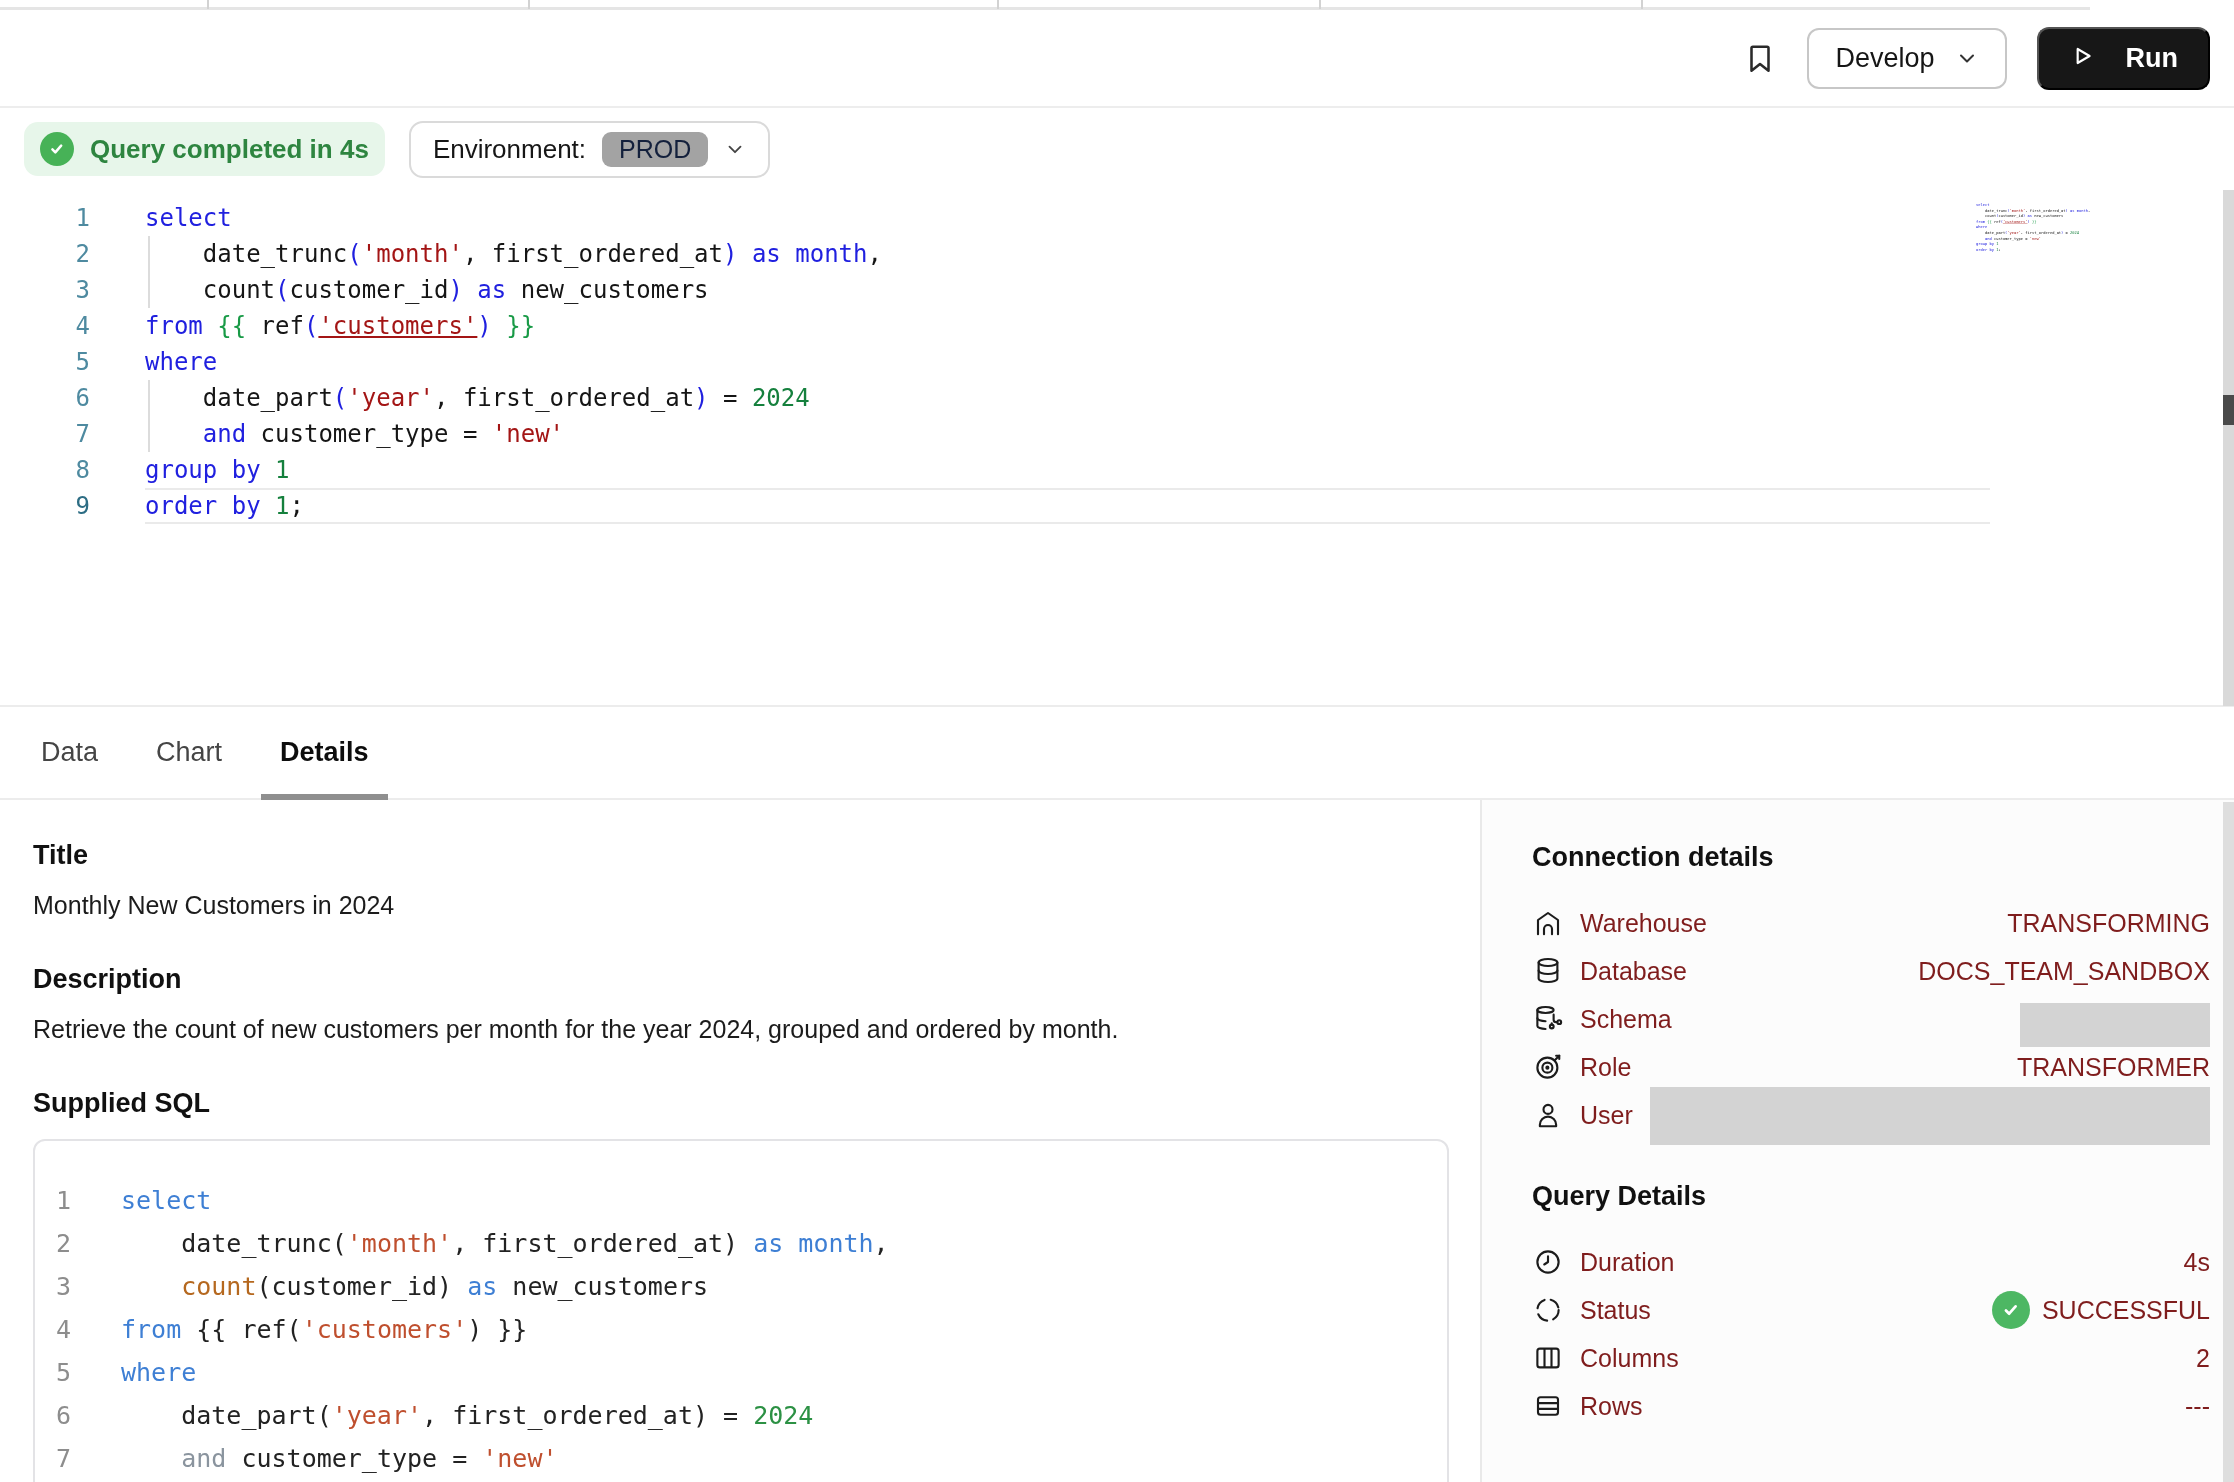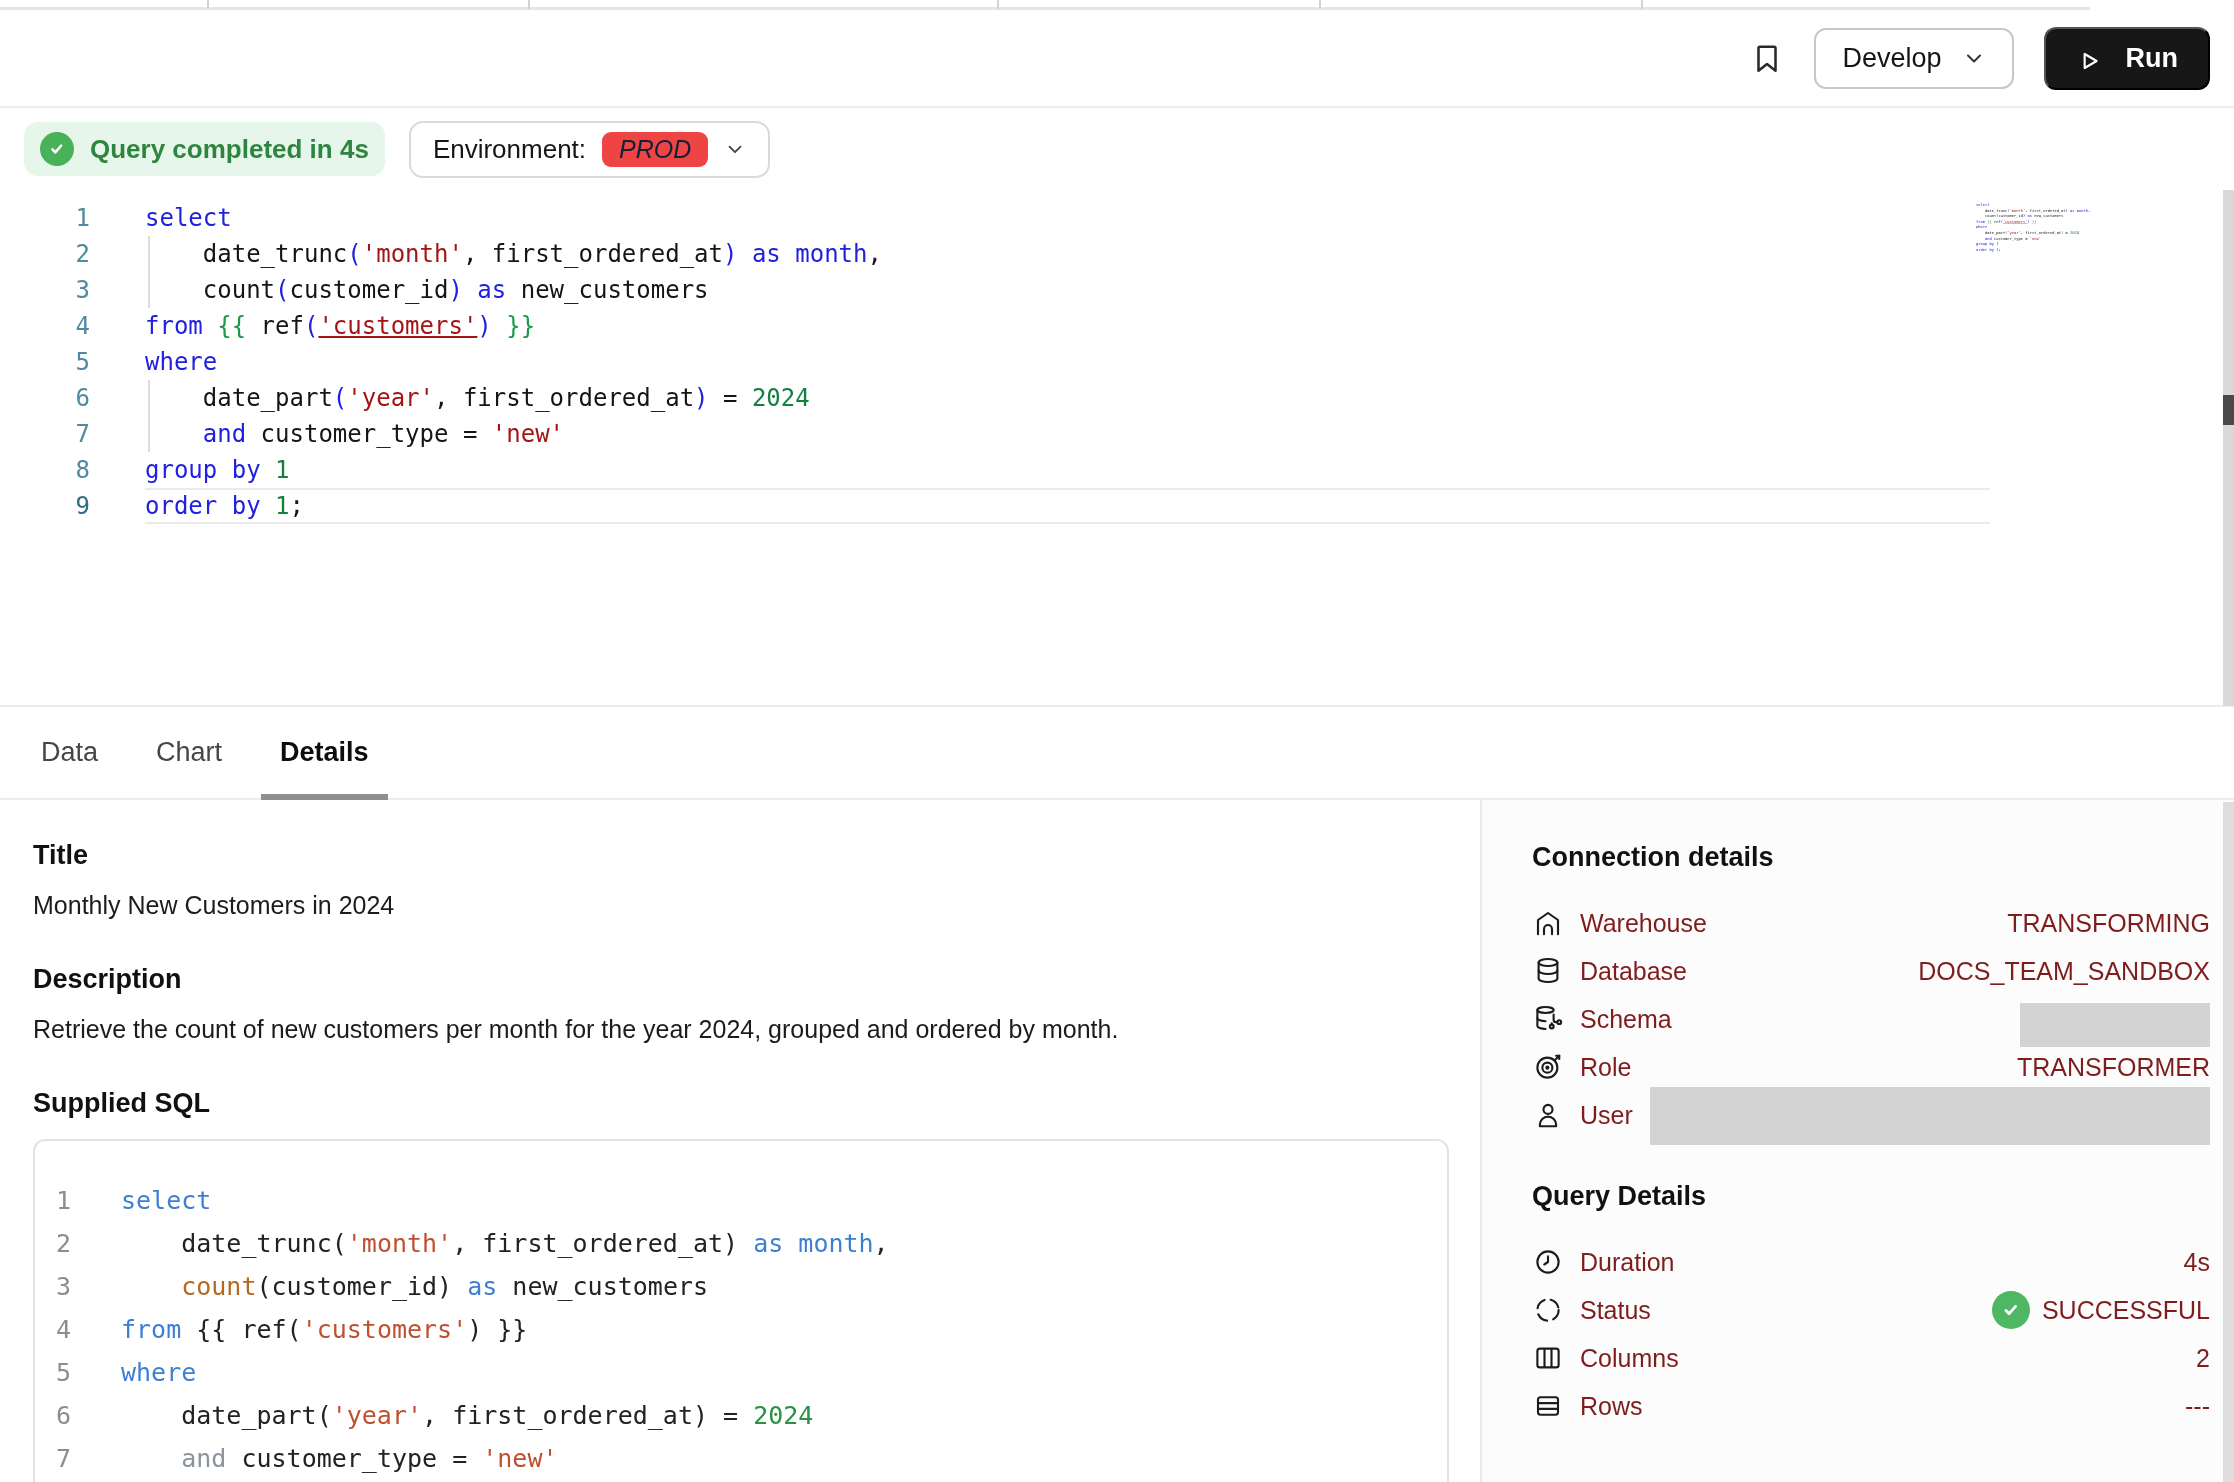--- a/index.html
+++ b/index.html
@@ -15,32 +15,32 @@
   .top-strip .strip-border { position: absolute; left: 0; top: 7px; width: 2090px; height: 3px; background: #e5e5e5; }
   .top-strip .vdiv { position: absolute; top: 0; width: 2px; height: 9px; background: #d2d2d2; }
 
   
   .toolbar { height: 98px; display: flex; align-items: center; justify-content: flex-end;
              gap: 30px; padding-right: 24px; border-bottom: 2px solid #ededed; background: #fff; }
   .icon-btn { display: flex; align-items: center; cursor: pointer; }
   .btn-develop { display: inline-flex; align-items: center; gap: 20px; border: 2px solid #c7c7c7;
                  border-radius: 12px; padding: 13px 26px; font-size: 27px; font-weight: 500;
                  color: #161616; background: #fff; cursor: pointer; justify-content: flex-end; }
-  .btn-run { display: inline-flex; align-items: flex-end; gap: 24px; background: #171717; color: #fff;
+  .btn-run { display: inline-flex; align-items: flex-start; gap: 31px; background: #171717; color: #fff;
              border-radius: 12px; padding: 14px 30px; font-size: 27px; font-weight: 600; cursor: pointer; }
 
   
   .status-row { height: 82px; display: flex; align-items: center; gap: 24px; padding-left: 24px; }
   .pill-success { display: inline-flex; align-items: center; gap: 16px; background: #e7f6ea;
                   border-radius: 14px; padding: 10px 16px; font-size: 26px; font-weight: 600; color: #2e8540; }
   .check-circle { width: 34px; height: 34px; border-radius: 50%; background: #47b257;
                   display: flex; align-items: center; justify-content: center; flex: none; }
   .env-select { display: inline-flex; align-items: center; gap: 16px; border: 2px solid #dadada;
                 border-radius: 14px; padding: 9px 22px; font-size: 26px; color: #161616; background: #fff; cursor: pointer; }
-  .pill-prod { background: #ef4444; border-radius: 9px; padding: 3px 17px; font-size: 25px; color: #13203c; font-style: italic; }
+  .pill-prod { background: #a3a3a3; border-radius: 9px; padding: 3px 17px; font-size: 25px; color: #13203c; }
 
   
   .editor-main { position: relative; height: 515px; padding-top: 10px; background: #fff; }
   .code-lines { font-family: "DejaVu Sans Mono", monospace; font-size: 24px; line-height: 36px; white-space: pre; }
   .editor-body { margin-right: 244px; }
   .code-line { display: flex; }
   .editor-body .gutter { width: 90px; flex: none; text-align: right; margin-right: 55px; color: #4e8aa0; }
   .code-line .code-text { flex: 1; position: relative; }
   .editor-body .code-line.active .code-text { box-shadow: inset 0 2px 0 #eaeaea, inset 0 -2px 0 #eaeaea; }
   .editor-body .code-line.active .gutter { color: #2d6d84; }

